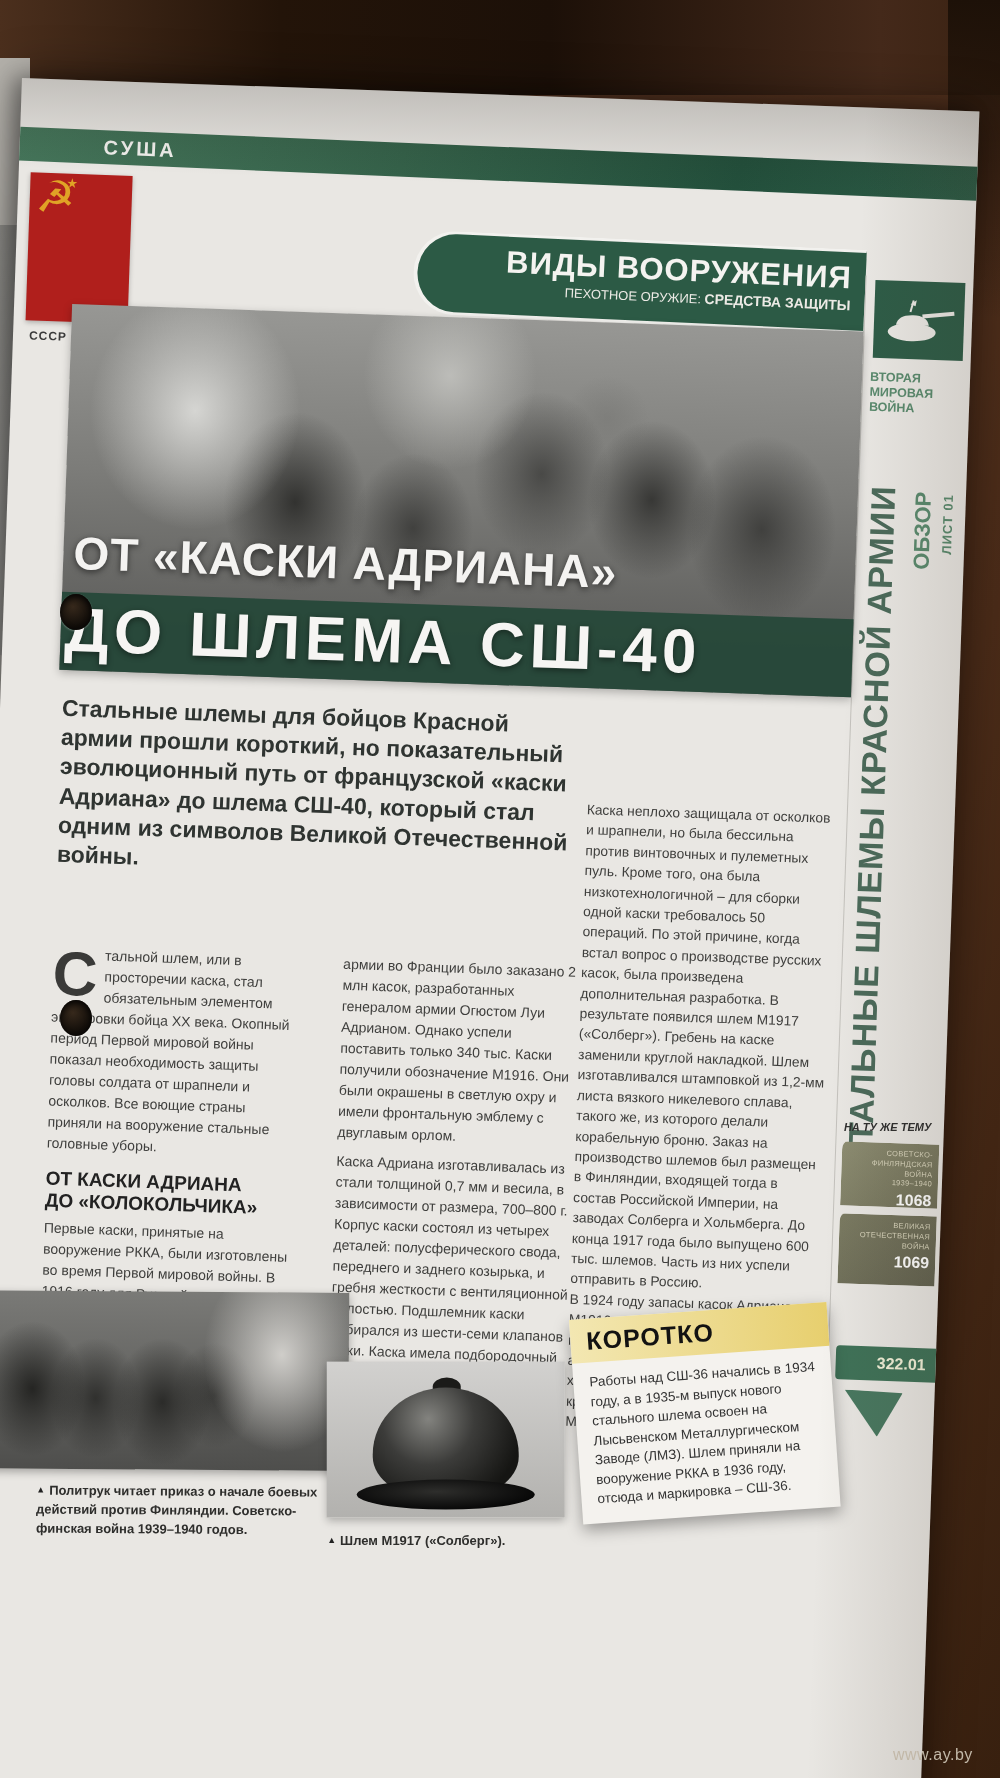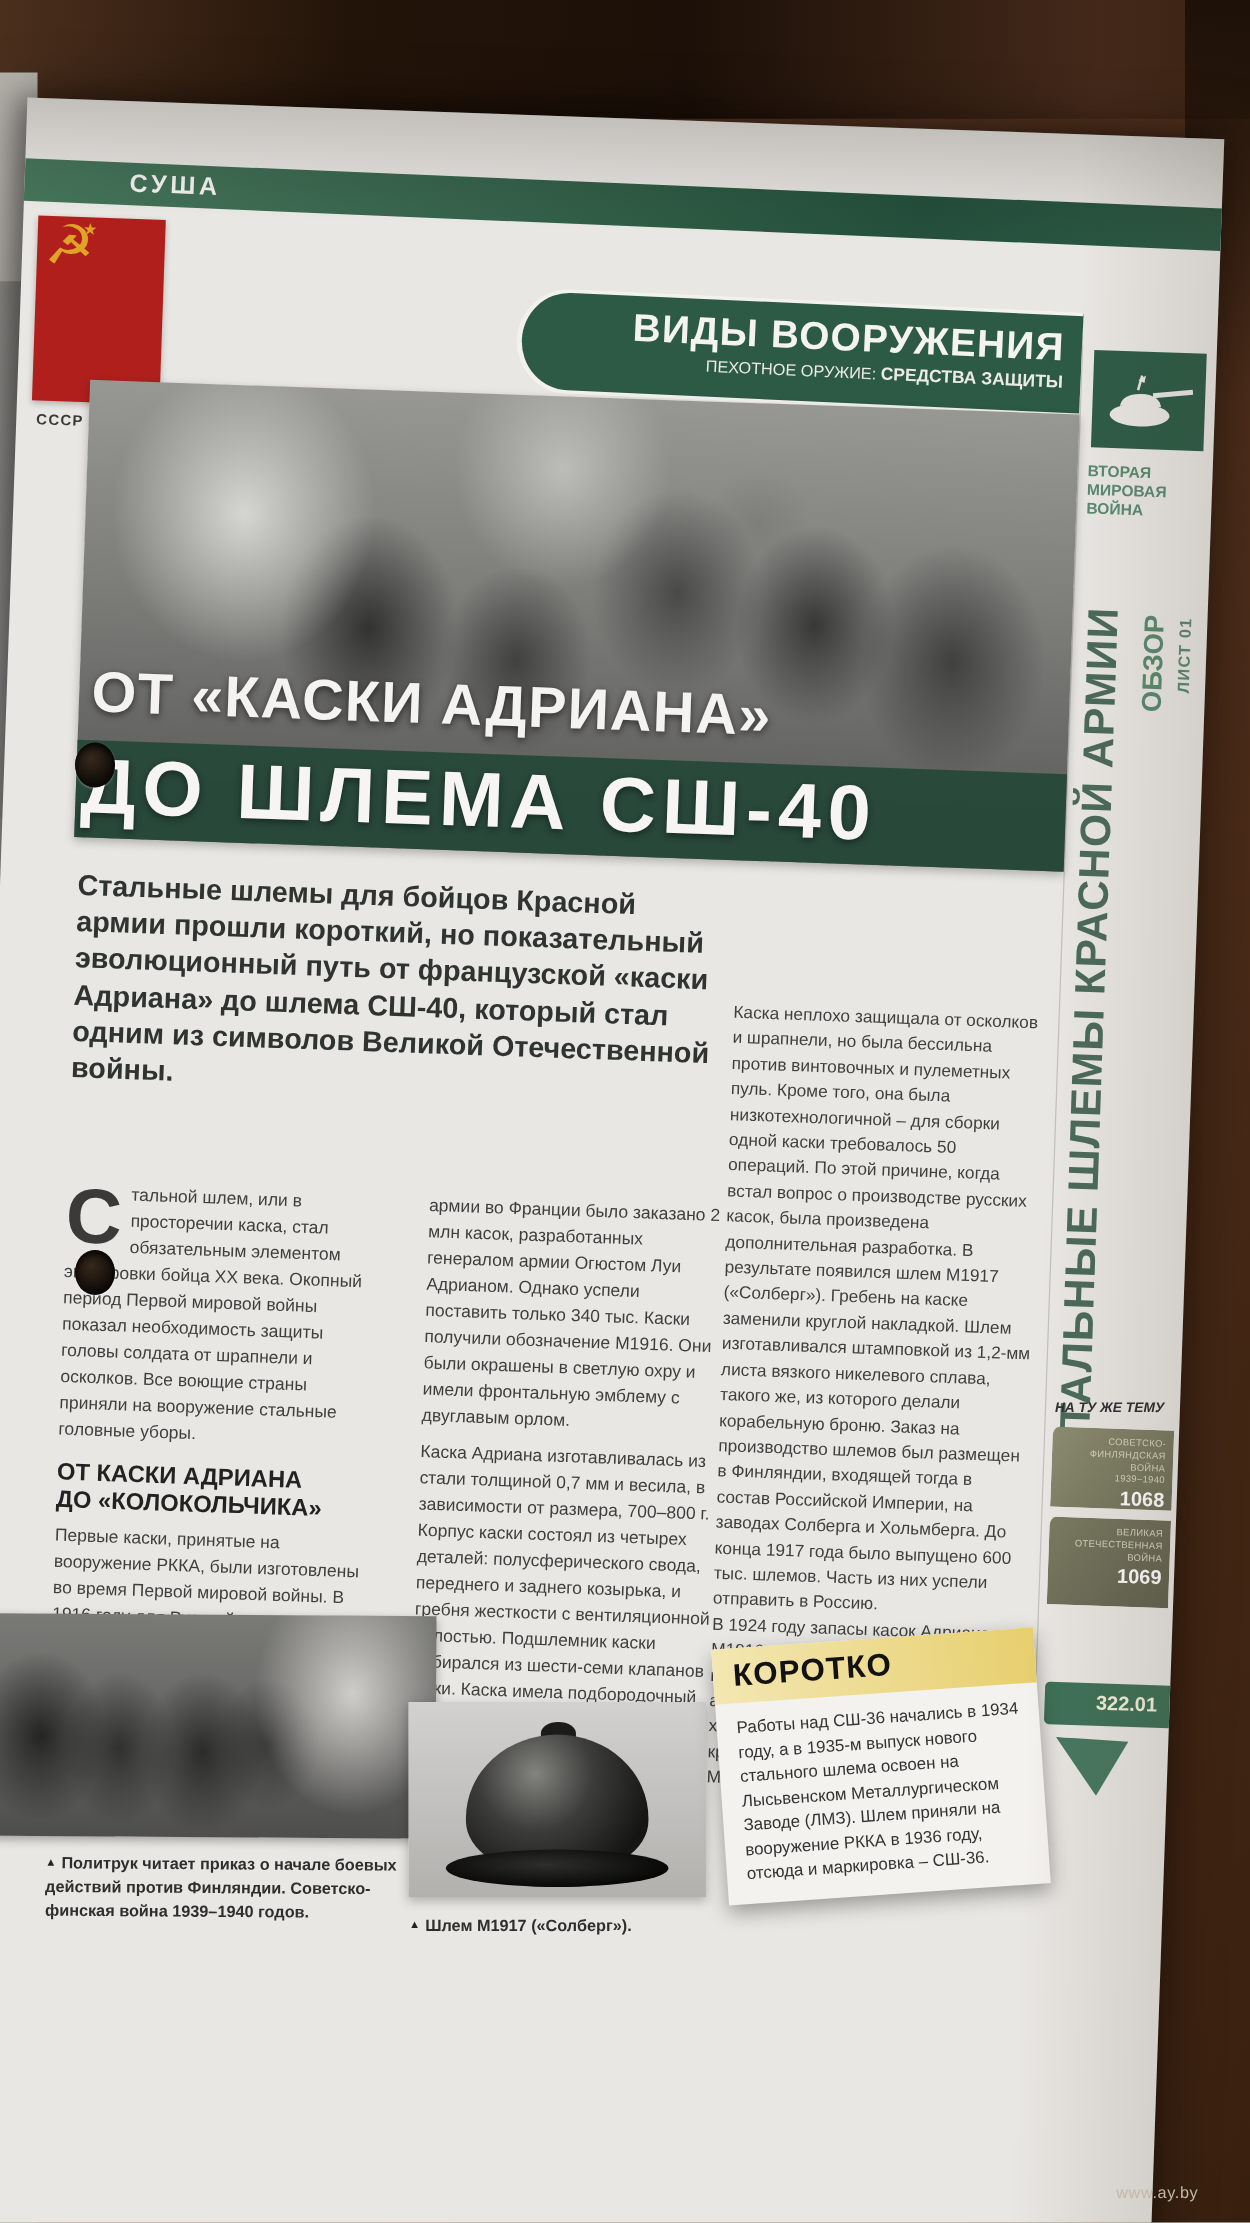--- a/index.html
+++ b/index.html
@@ -121,21 +121,21 @@
     box-shadow:0 6px 16px rgba(0,0,0,.35);}
   .korotko-head{height:44px;background:linear-gradient(to right,#f3e7b2,var(--c-korotko_yellow));
     display:flex;align-items:center;padding-left:16px;}
   .korotko-title{font-size:25px;font-weight:900;color:#121212;letter-spacing:1px;}
   .korotko-body{padding:10px 14px 14px 16px;font-size:13.5px;line-height:1.45;color:#333;}
   
   .hole{width:32px;height:36px;border-radius:50%;
     background:radial-gradient(circle at 40% 35%,#37291c,#0d0a07 72%);
     box-shadow:inset 0 3px 6px rgba(0,0,0,.8),0 1px 2px rgba(255,255,255,.35);}
   .hole1{left:60px;top:594px;} .hole2{left:60px;top:1000px;}
-  .watermark{left:893px;top:1746px;font-size:13px;color:#c2b8a8;letter-spacing:.5px;}
+  .watermark{left:893px;top:1746px;font-size:16px;color:#c2b8a8;letter-spacing:.5px;}
 </style>
 </head>
 <body>
 
 <div class="abs binder-shadow"></div>
 <div class="abs right-dark"></div>
 <div class="abs edge-strip"></div>
 <div class="abs prev-page-corner"></div>
 
 <div class="abs page">

